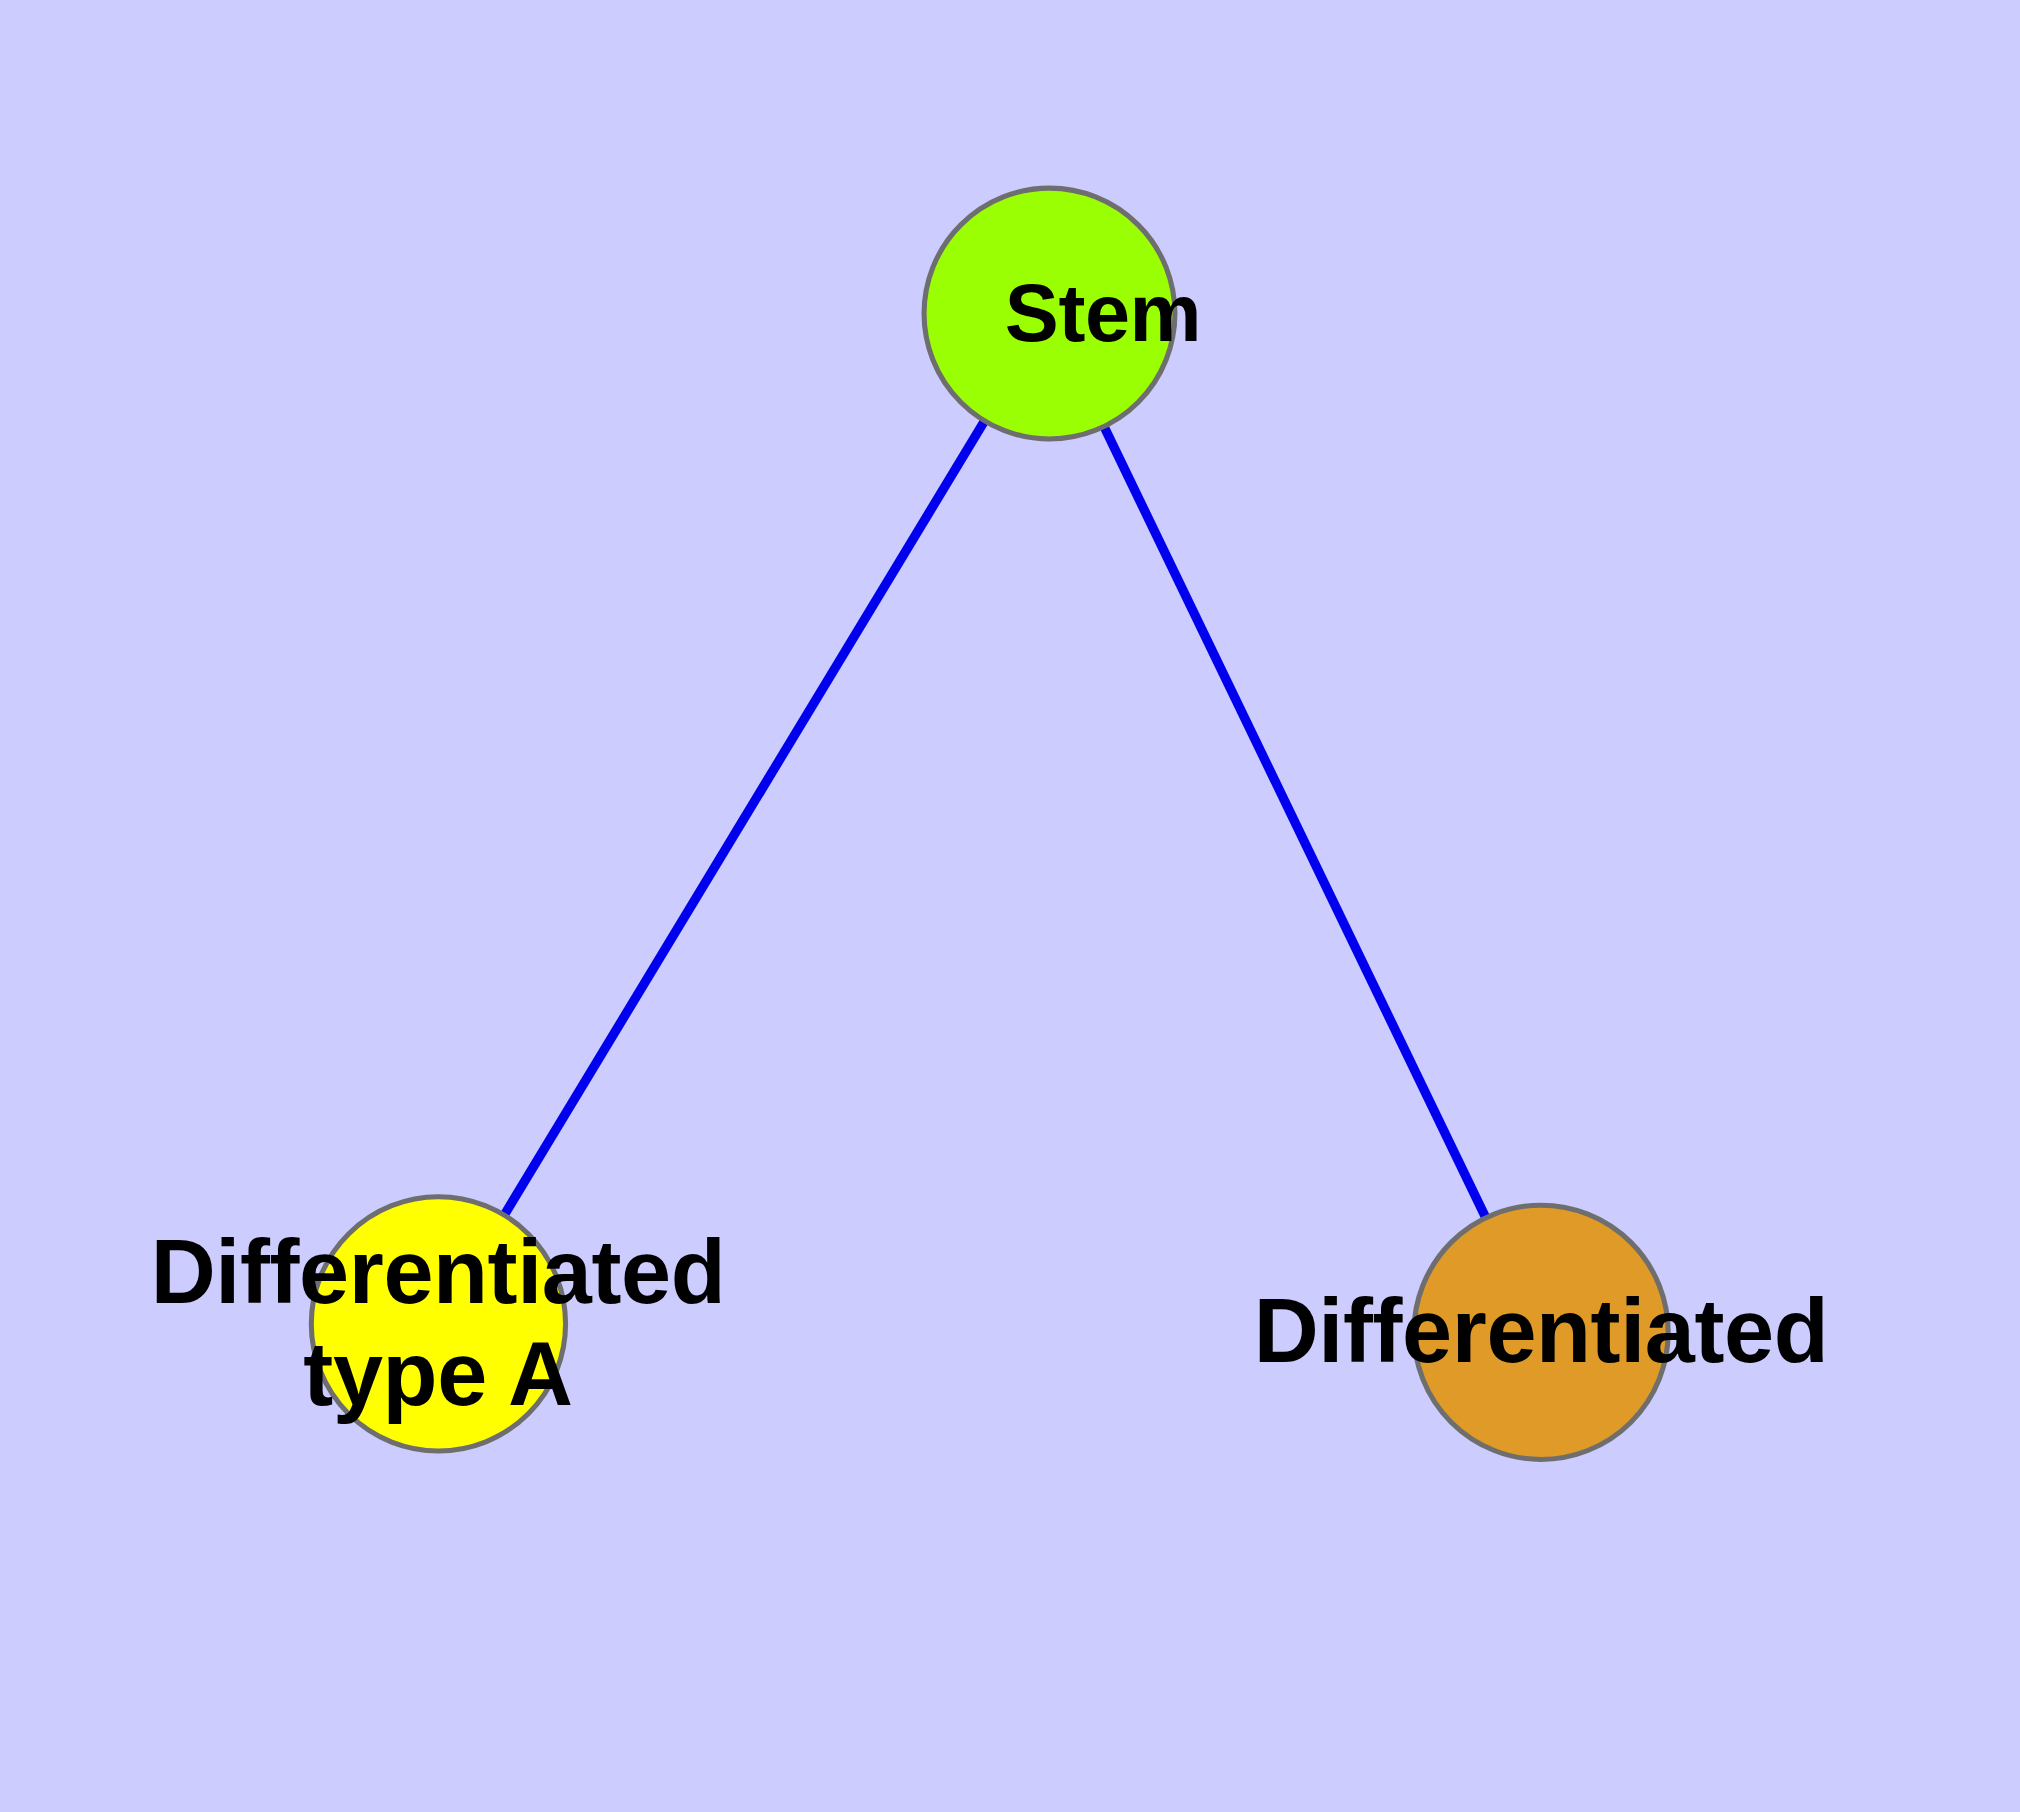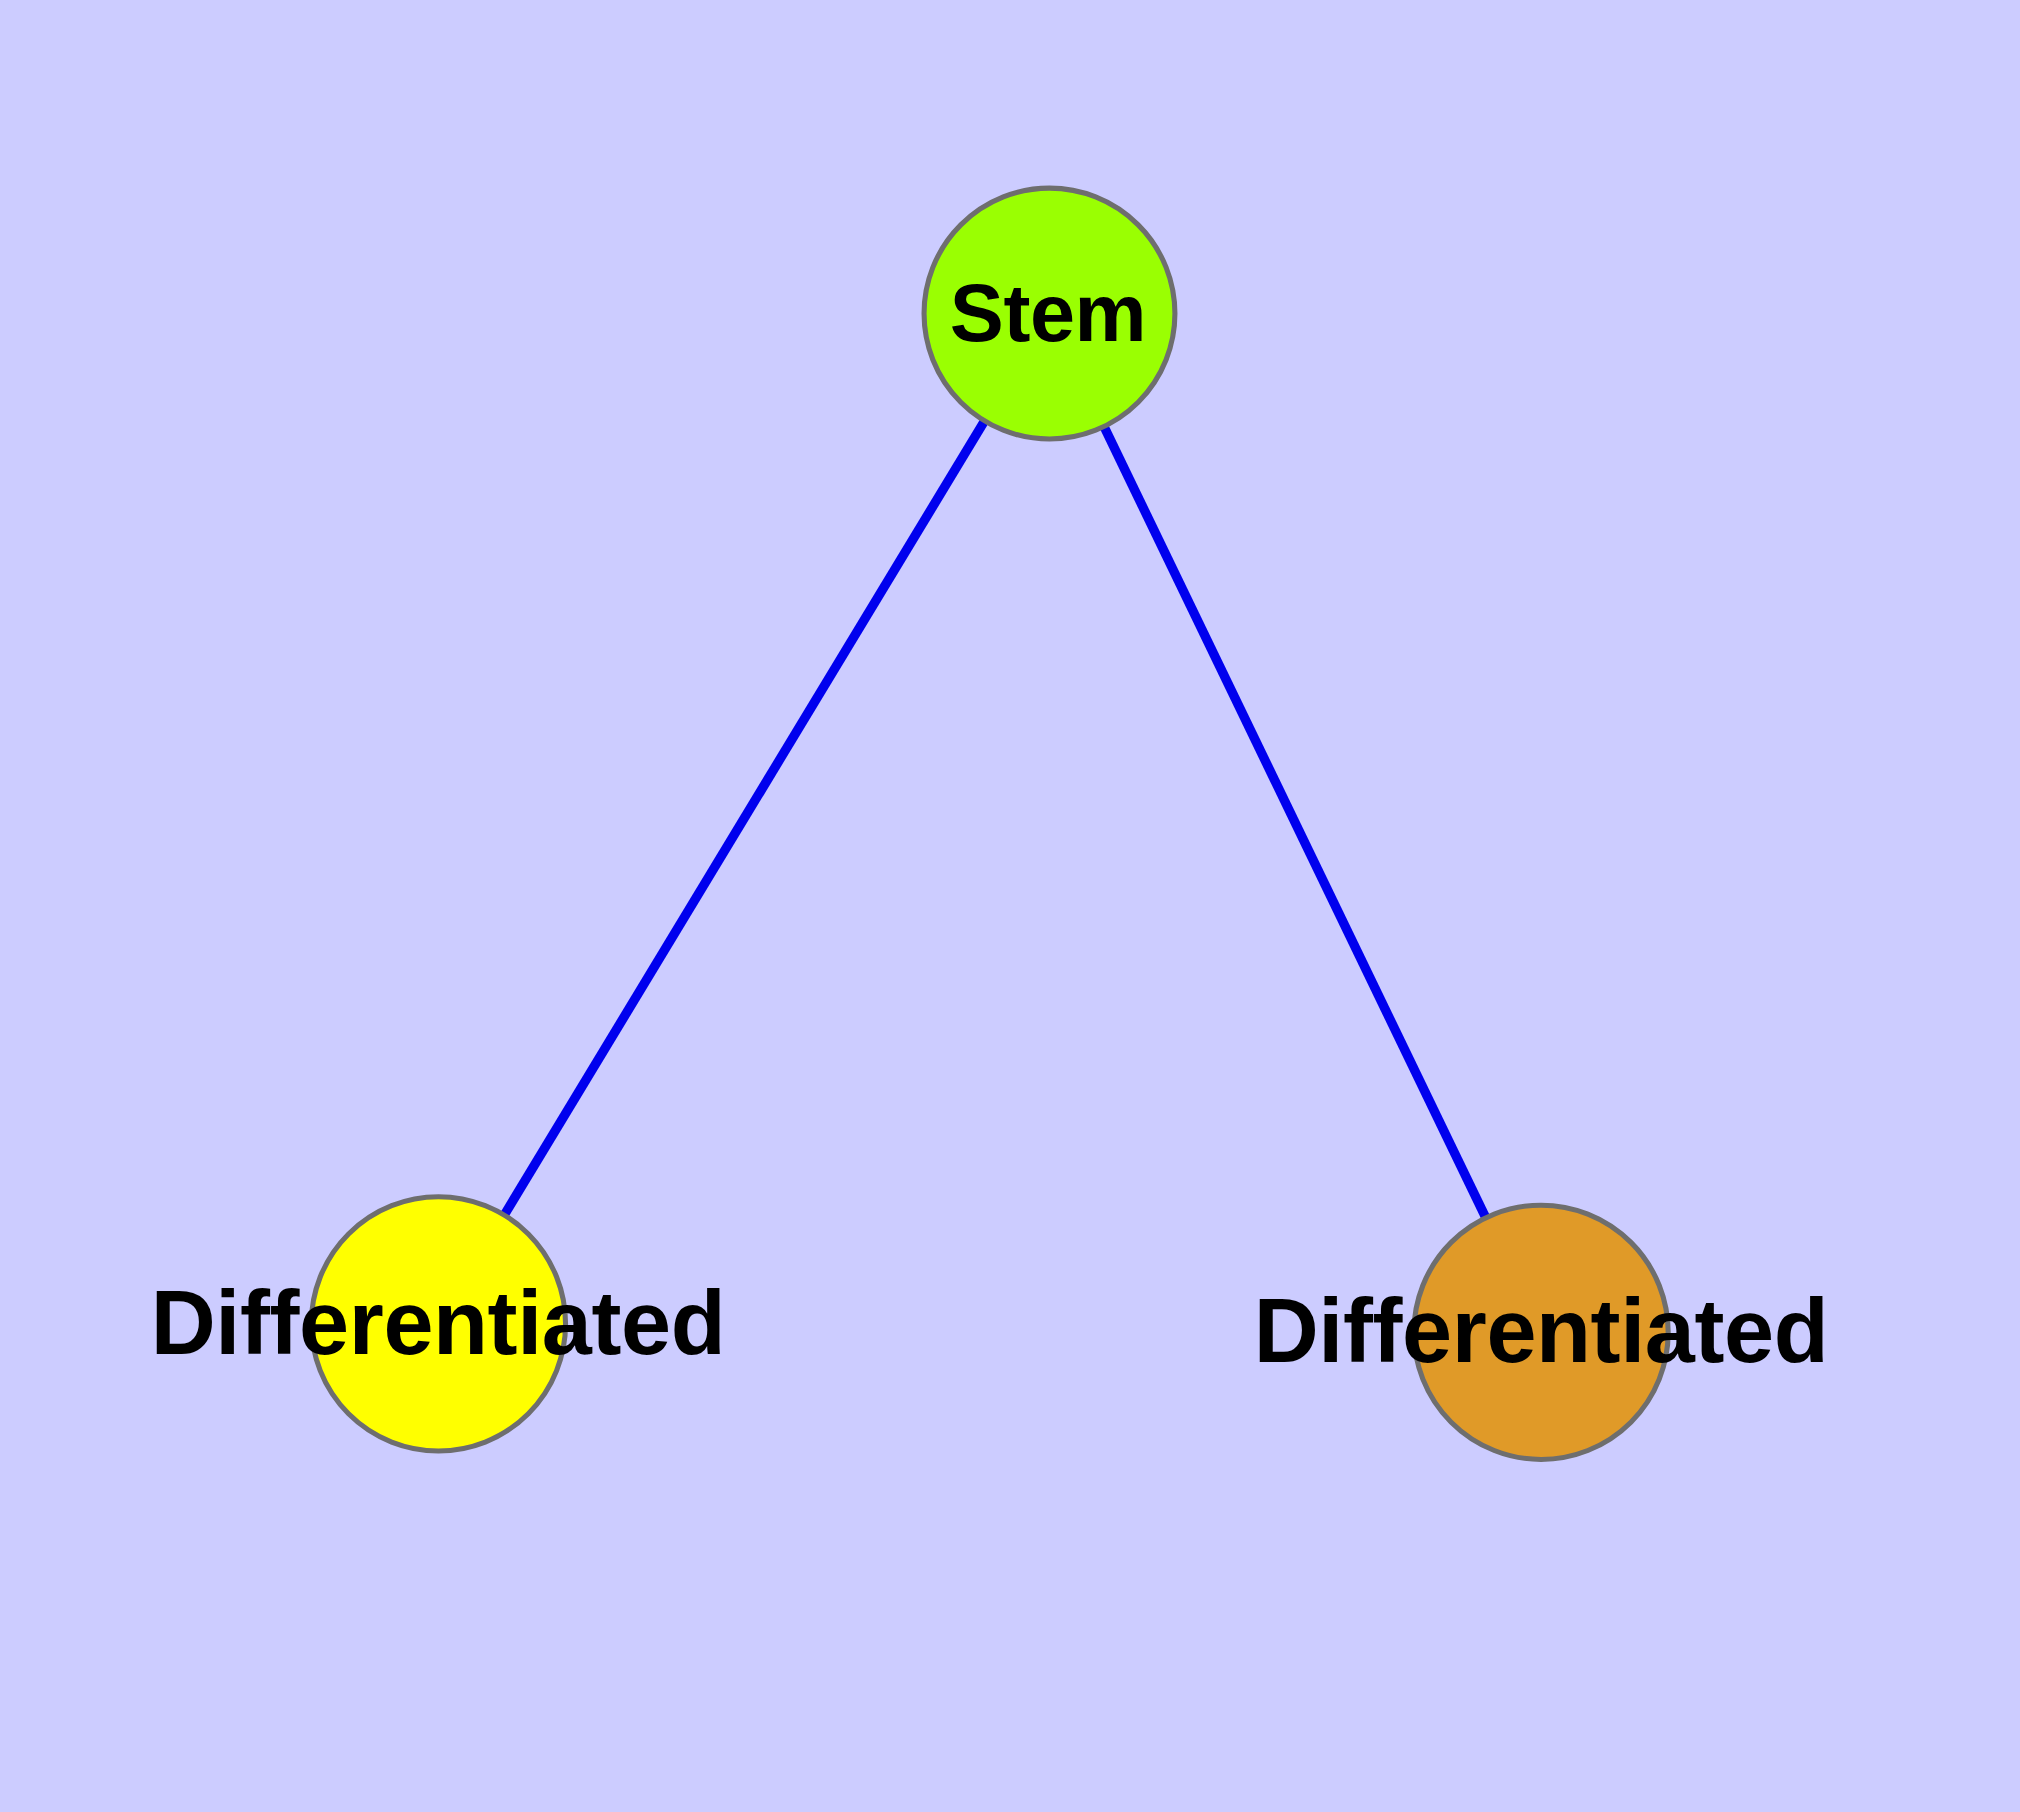--- a/index.html
+++ b/index.html
@@ -66,20 +66,20 @@
       <line id="edge-stem-diff-b" x1="1302.318051351033" y1="503.293616765417" x2="1752.8127857928719" y2="1436.9051181431585" stroke="#0000EE" stroke-width="11" stroke-linecap="butt"></line>
     </g>
 
     <g id="node-layer">
       <circle id="node-stem" cx="1238" cy="370" r="148" fill="#9AFF02" stroke="#6E6E6E" stroke-width="6"></circle>
       <circle id="node-diff-a" cx="517" cy="1562" r="150" fill="#FFFF00" stroke="#6E6E6E" stroke-width="6"></circle>
       <circle id="node-diff-b" cx="1818" cy="1572" r="150" fill="#E09A28" stroke="#6E6E6E" stroke-width="6"></circle>
     </g>
   </svg>
 
-  <div class="node-label" id="label-stem" style="left: 1048px; top: 314px; color: rgb(0, 0, 0);"><span>Stem</span></div>
+  <div class="node-label" id="label-stem" style="left: 1103px; top: 314px; color: rgb(0, 0, 0);"><span>Stem</span></div>
 
-  <div class="node-label" id="label-diff-a" style="left: 438px; top: 1324px; color: rgb(0, 0, 0);"><span>Differentiated</span><br></div>
+  <div class="node-label" id="label-diff-a" style="left: 438px; top: 1324px; color: rgb(0, 0, 0);"><span>Differentiated</span><br><span>type A</span></div>
 
   <div class="node-label" id="label-diff-b" style="left: 1541px; top: 1332px; color: rgb(0, 0, 0);"><span>Differentiated</span><br></div>
 
 </div>
 
 
 </body></html>

